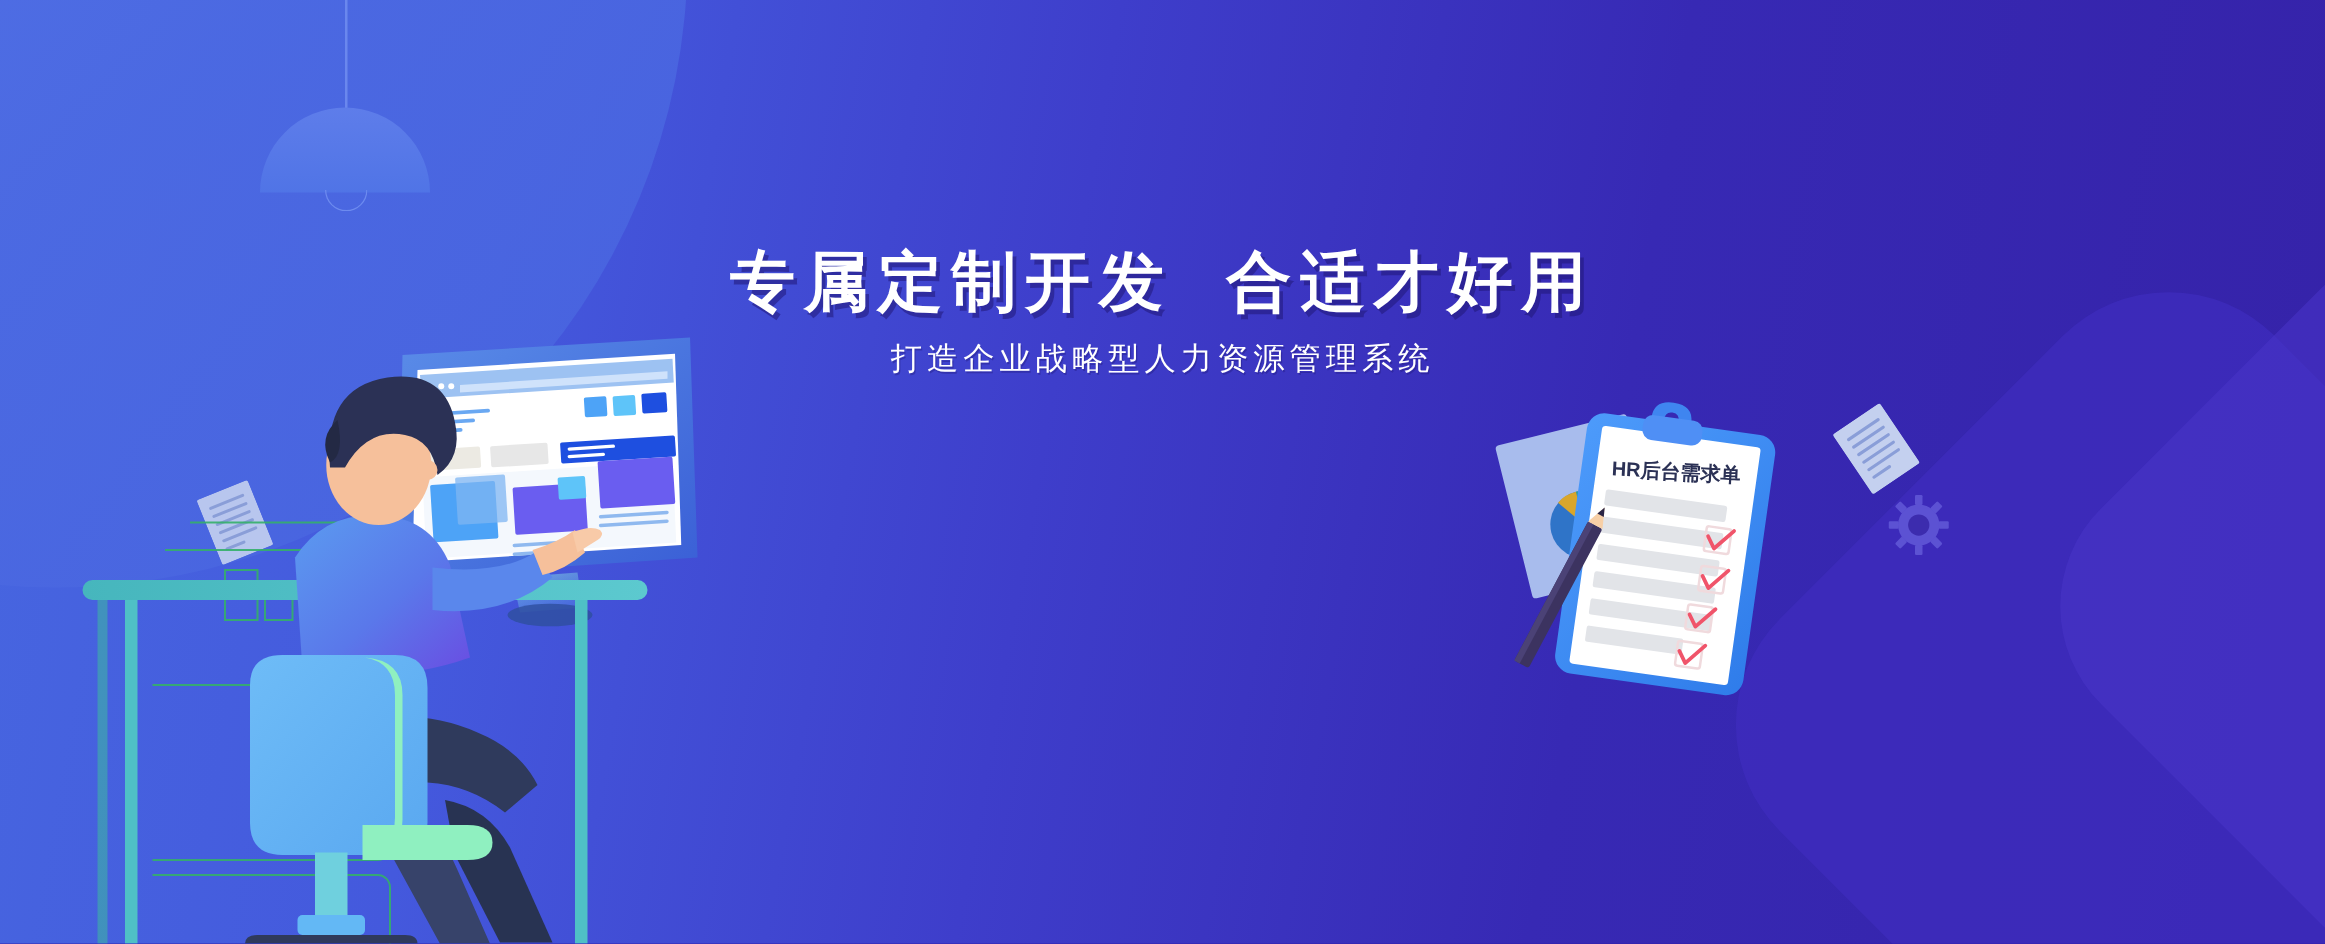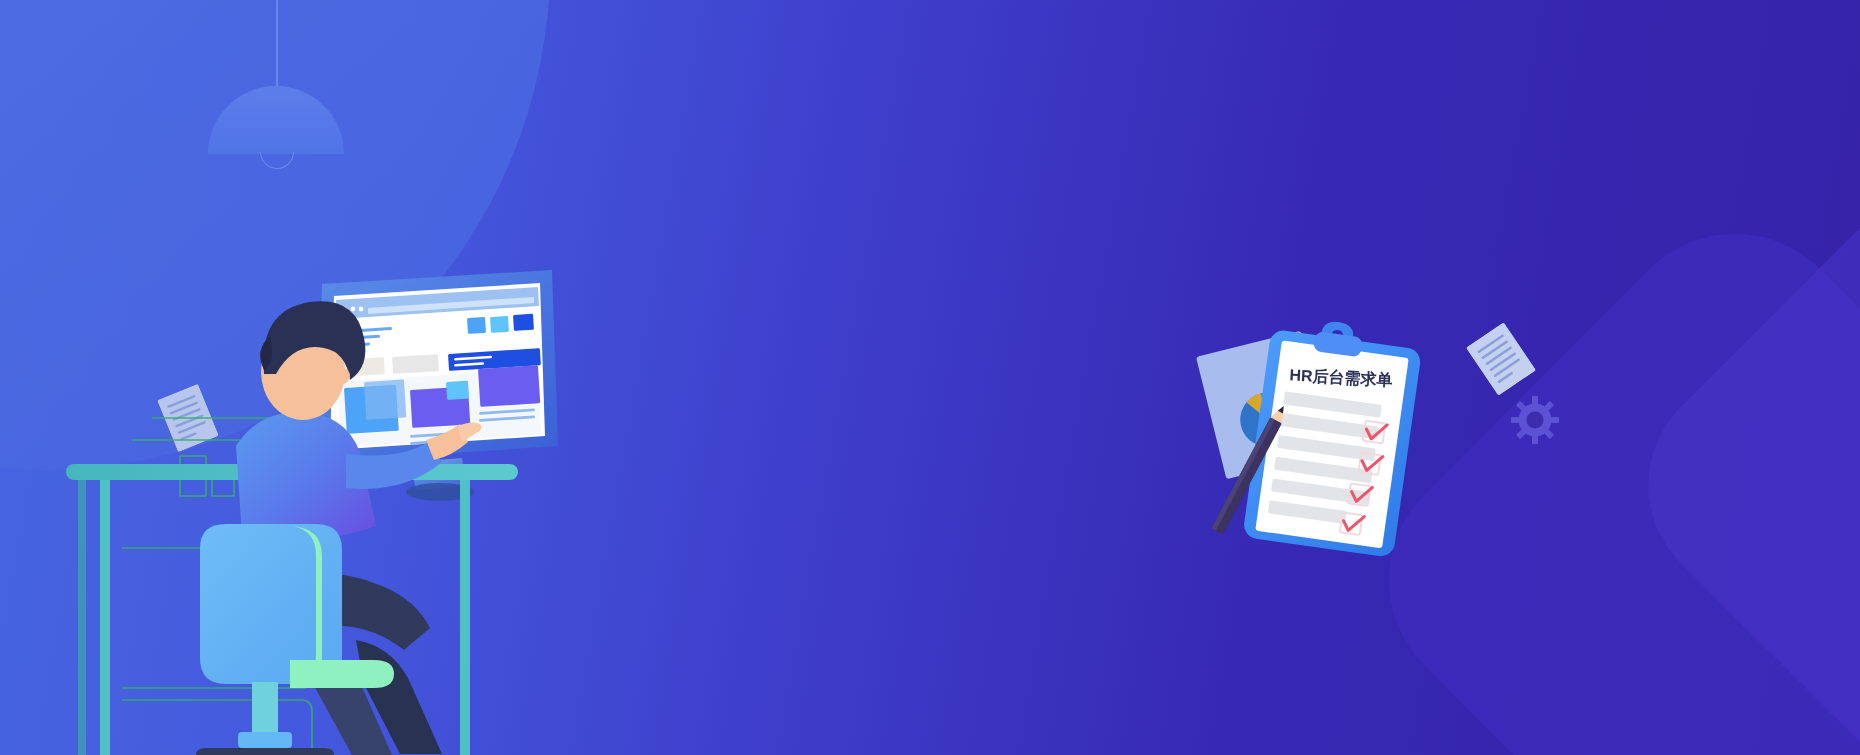--- a/index.html
+++ b/index.html
@@ -384,14 +384,18 @@
 
       <g transform="translate(88,98) rotate(28)">
         <rect x="0" y="16" width="13" height="126" rx="2" fill="#3c3360"></rect>
         <rect x="0" y="16" width="5" height="126" fill="#4b4276"></rect>
         <path d="M0 16 L6.5 0 L13 16 Z" fill="#f7cfa6"></path>
         <path d="M3.6 7 L6.5 0 L9.4 7 Z" fill="#2b2545"></path>
       </g>
     </svg>
   </div>
 
+  <div class="copy">
+    <h1 class="headline">专属定制开发  合适才好用</h1>
+    <p class="subline">打造企业战略型人力资源管理系统</p>
+  </div>
 
 </div>
 
 </body></html>

